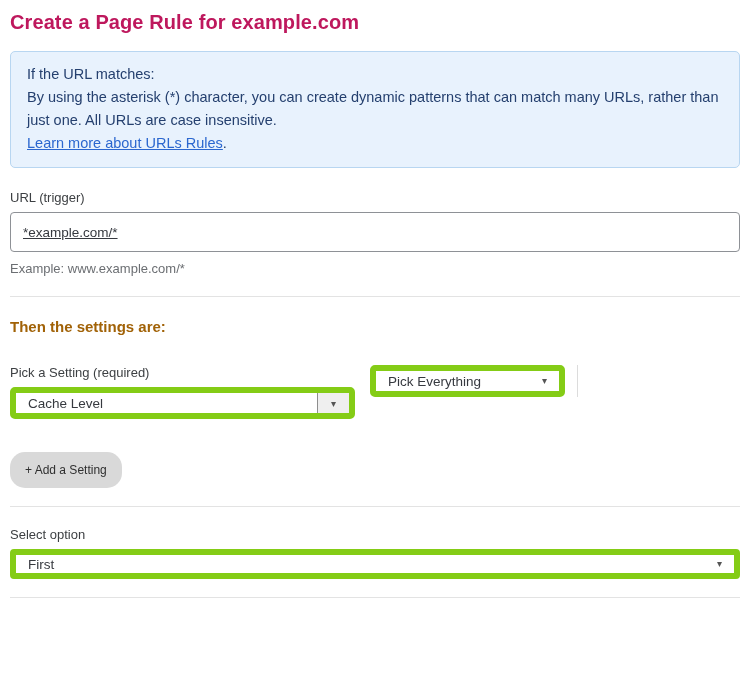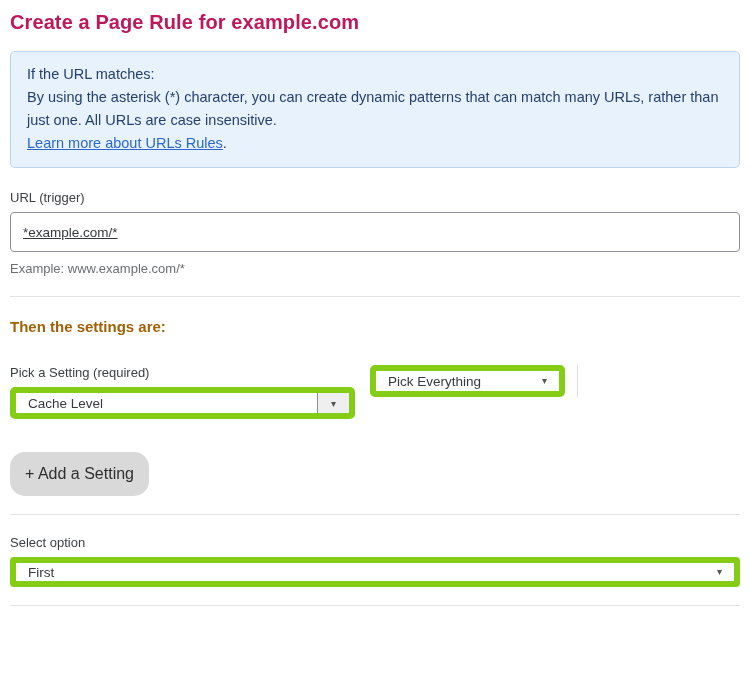--- a/index.html
+++ b/index.html
@@ -123,26 +123,26 @@
     width: 1px;
     height: 32px;
     background: #dcdcdc;
     margin-left: 12px;
   }
 
   .btn {
     display: inline-flex;
     align-items: center;
     justify-content: center;
-    height: 44px;
+    height: 36px;
     padding: 0 15px;
     border: none;
     border-radius: 15px;
     font-family: "Liberation Sans", sans-serif;
-    font-size: 16px;
+    font-size: 12px;
     cursor: pointer;
   }
   .btn-gray { background: #d9d9d9; color: #2f2f2f; }
 
   .add-setting-wrap { margin-top: 33px; }
 
   
   .order-field { margin-top: 20px; }
   .order-select {
     height: 30px;

